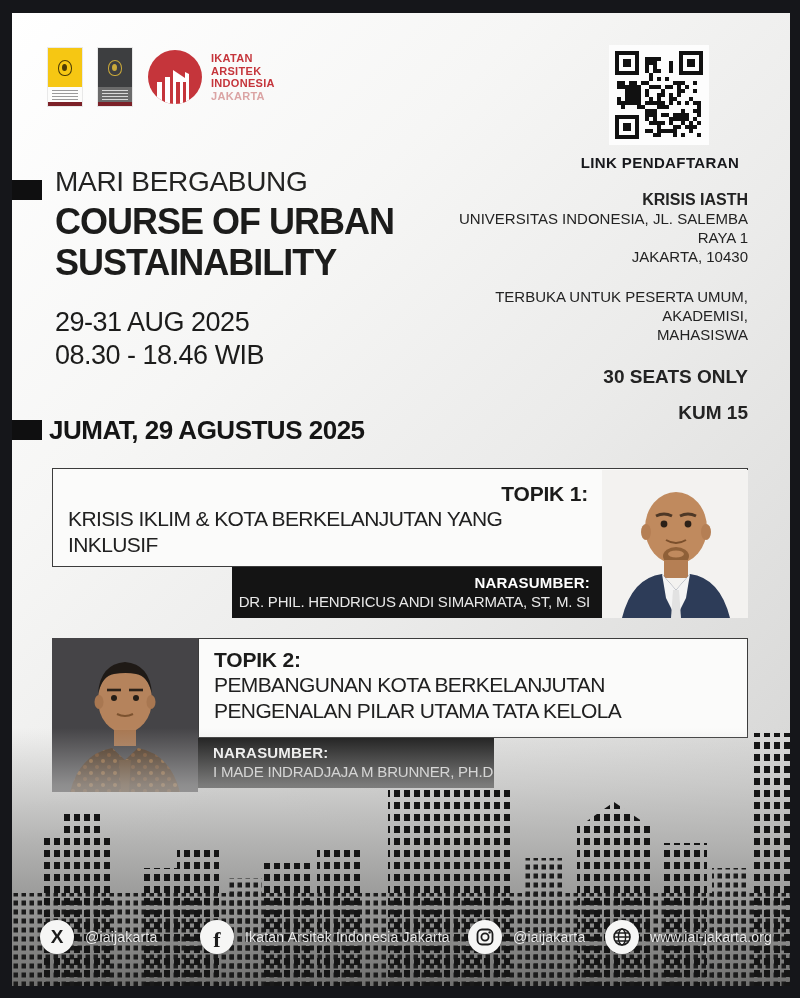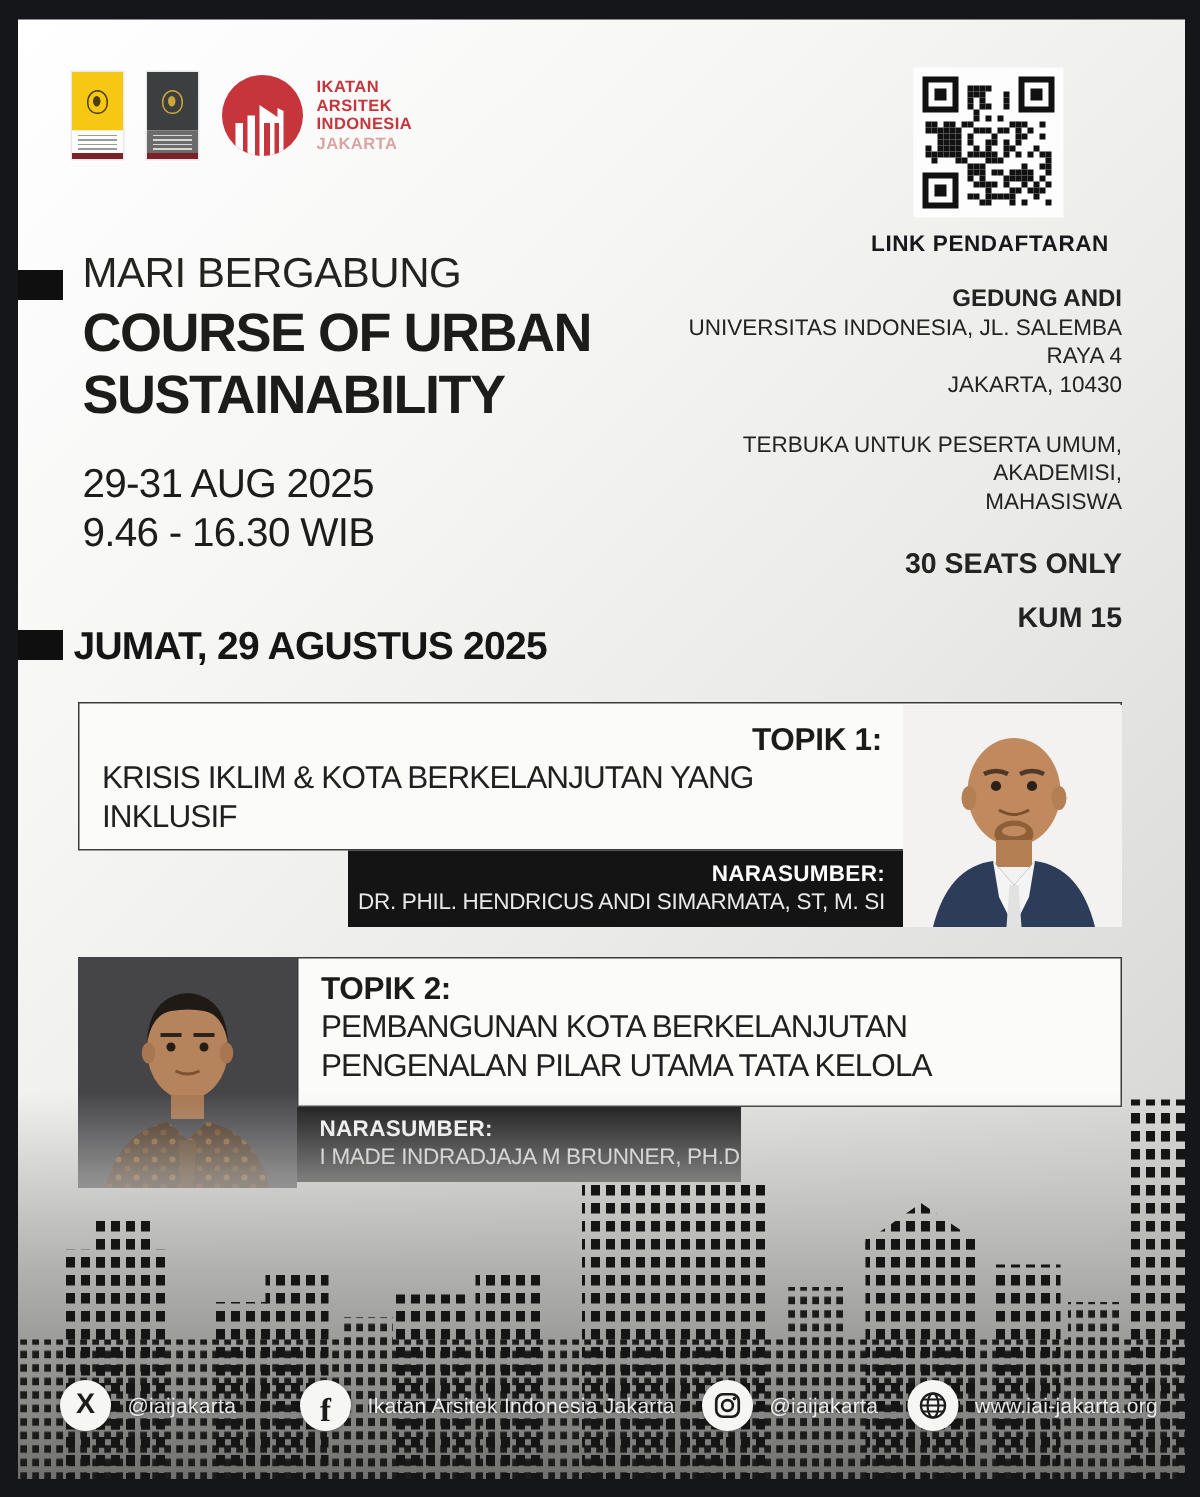--- a/index.html
+++ b/index.html
@@ -296,27 +296,27 @@
 
     <div class="accent a1"></div>
     <div class="accent a2"></div>
 
     <div class="hero">
       <div class="kicker">MARI BERGABUNG</div>
       <div class="title">COURSE OF URBAN</div>
       <div class="title" style="margin-top:0">SUSTAINABILITY</div>
       <div class="when">
         <div>29-31 AUG 2025</div>
-        <div>9.46 - 16.30 WIB</div>
+        <div>08.30 - 18.46 WIB</div>
       </div>
     </div>
 
     <div class="venue">
-      <div class="name">GEDUNG ANDI</div>
-      <div class="line">UNIVERSITAS INDONESIA, JL. SALEMBA RAYA 4</div>
+      <div class="name">KRISIS IASTH</div>
+      <div class="line">UNIVERSITAS INDONESIA, JL. SALEMBA RAYA 1</div>
       <div class="line">JAKARTA, 10430</div>
       <div class="line aud">TERBUKA UNTUK PESERTA UMUM, AKADEMISI,</div>
       <div class="line">MAHASISWA</div>
       <div class="seats">30 SEATS ONLY</div>
       <div class="kum">KUM 15</div>
     </div>
 
     <div class="day-header">JUMAT, 29 AGUSTUS 2025</div>
 
     <div class="card topic1">

